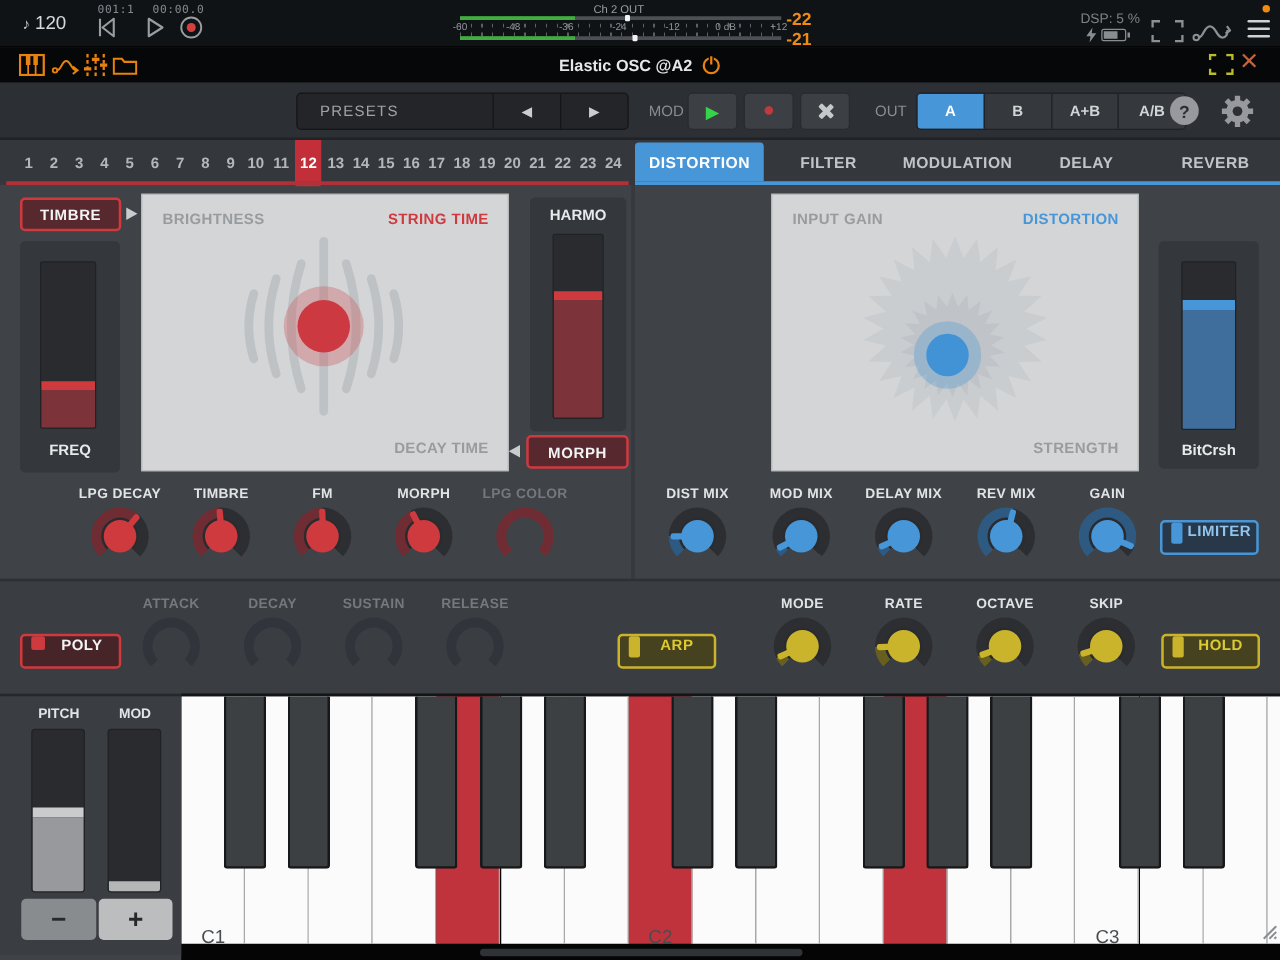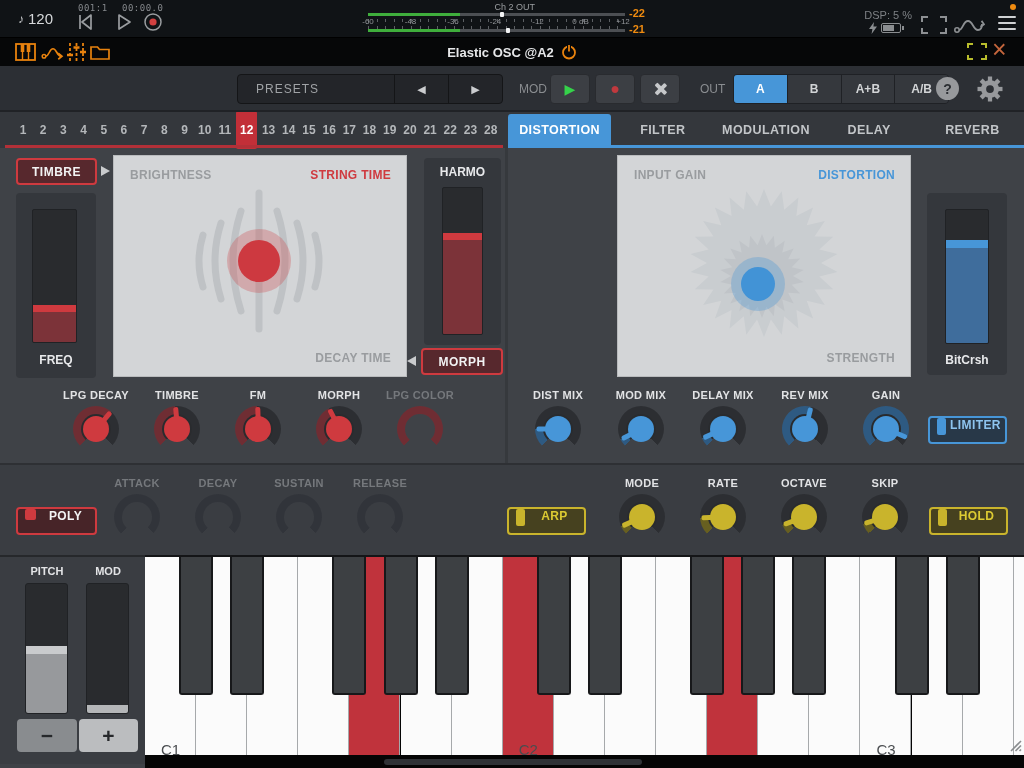--- a/index.html
+++ b/index.html
@@ -7,29 +7,29 @@
   body { font-family:"Liberation Sans", sans-serif; -webkit-font-smoothing:antialiased; }
   #stage { position:relative; width:1024px; height:768px; background:#3f4247; overflow:hidden; }
   .abs { position:absolute; }
 
   
   #aum-topbar { position:absolute; left:0; top:0; width:1024px; height:38px; background:#101316; border-bottom:1px solid #000; z-index:30; }
   .tempo-wrap { position:absolute; left:18px; top:10px; color:#d6d8da; font-size:15px; display:flex; align-items:center; gap:4px; }
   .tempo-note { font-size:12px; color:#c6c8ca; }
   .pos-text { position:absolute; top:3px; font-family:"DejaVu Sans Mono", monospace; font-size:9px; color:#85888c; letter-spacing:.5px; }
   .ticon { position:absolute; top:12px; }
-  .meter-label { position:absolute; left:455px; top:2px; width:80px; text-align:right; font-size:9px; color:#9b9ea1; }
+  .meter-label { position:absolute; left:455px; top:2px; width:80px; text-align:center; font-size:9px; color:#9b9ea1; }
   .meter-bar { position:absolute; left:368px; width:257px; height:3px; background:#4c4f53; }
   .meter-fill { position:absolute; left:0; top:0; height:3px; background:#3fae3c; }
   .meter-peak { position:absolute; top:-1px; width:4px; height:5px; background:#f2f3f4; border-radius:1px; }
   .meter-ticks { position:absolute; left:368px; width:257px; height:3px;
      background:repeating-linear-gradient(90deg,#5c5f63 0 1px,transparent 1px 8.6px); }
   .meter-lbls { position:absolute; left:348px; top:17px; width:300px; height:10px; }
   .meter-lbls span { position:absolute; transform:translateX(-50%); font-size:8px; color:#93969a; }
-  .peak-read { position:absolute; left:629px; font-size:11px; font-weight:bold; color:#ef8b10; }
+  .peak-read { position:absolute; left:629px; font-size:14px; font-weight:bold; color:#ef8b10; }
   .dsp-text { position:absolute; left:856px; top:9px; width:56px; text-align:right; font-size:11px; color:#7d8084; }
   .battery { position:absolute; left:881px; top:23px; width:20px; height:10px; border:1px solid #8a8d90; border-radius:2px; }
   .battery::before { content:""; position:absolute; left:1px; top:1px; width:11px; height:6px; background:#8a8d90; }
   .battery::after { content:""; position:absolute; right:-4px; top:2px; width:2px; height:4px; background:#8a8d90; }
   .menu-bars { position:absolute; left:998px; top:16px; }
   .menu-bars div { width:18px; height:2px; background:#cfd1d3; margin-bottom:4px; border-radius:1px; }
   .menu-dot { position:absolute; left:1010px; top:4px; width:6px; height:6px; border-radius:50%; background:#ef8b10; }
 
   
   #titlebar { position:absolute; left:0; top:38px; width:1024px; height:28px; background:#060708; z-index:29; }
@@ -277,21 +277,21 @@
         <span>14</span>
         <span>15</span>
         <span>16</span>
         <span>17</span>
         <span>18</span>
         <span>19</span>
         <span>20</span>
         <span>21</span>
         <span>22</span>
         <span>23</span>
-        <span>28</span>
+        <span>24</span>
       </div>
     <div class="voice-underline"></div>
     <div id="fx-tabs">
         <div class="tab active">DISTORTION</div>
         <div class="tab">FILTER</div>
         <div class="tab">MODULATION</div>
         <div class="tab">DELAY</div>
         <div class="tab">REVERB</div>
       </div>
     <div class="tab-underline"></div>
@@ -363,21 +363,21 @@
     <div class="ind" style="width:9px; height:17px; background:#4796d8"></div>
     <div class="lbl" style="color:#8ec4ee">LIMITER</div>
   </div>
 
   <div id="arp-row"></div>
 
   <div class="ind-btn" style="left:16px; top:507px; width:81px; border:2px solid #cf3a3f; background:#472428">
     <div class="ind" style="width:11px; height:11px; background:#cf3a3f"></div>
     <div class="lbl" style="color:#f2f3f4">POLY</div>
   </div>
-  <div class="ind-btn" style="left:507px; top:507px; width:79px; border:2px solid #c9b42c; background:#46411f">
+  <div class="ind-btn" style="left:494px; top:507px; width:79px; border:2px solid #c9b42c; background:#46411f">
     <div class="ind" style="width:9px; height:17px; background:#c9b42c"></div>
     <div class="lbl" style="color:#dcca32">ARP</div>
   </div>
   <div class="ind-btn" style="left:929px; top:507px; width:79px; border:2px solid #c9b42c; background:#46411f">
     <div class="ind" style="width:9px; height:17px; background:#c9b42c"></div>
     <div class="lbl" style="color:#dcca32">HOLD</div>
   </div>
 
   <div id="knob-layer">
       <div class="knob-unit" style="left: 54px; top: 389px;">

